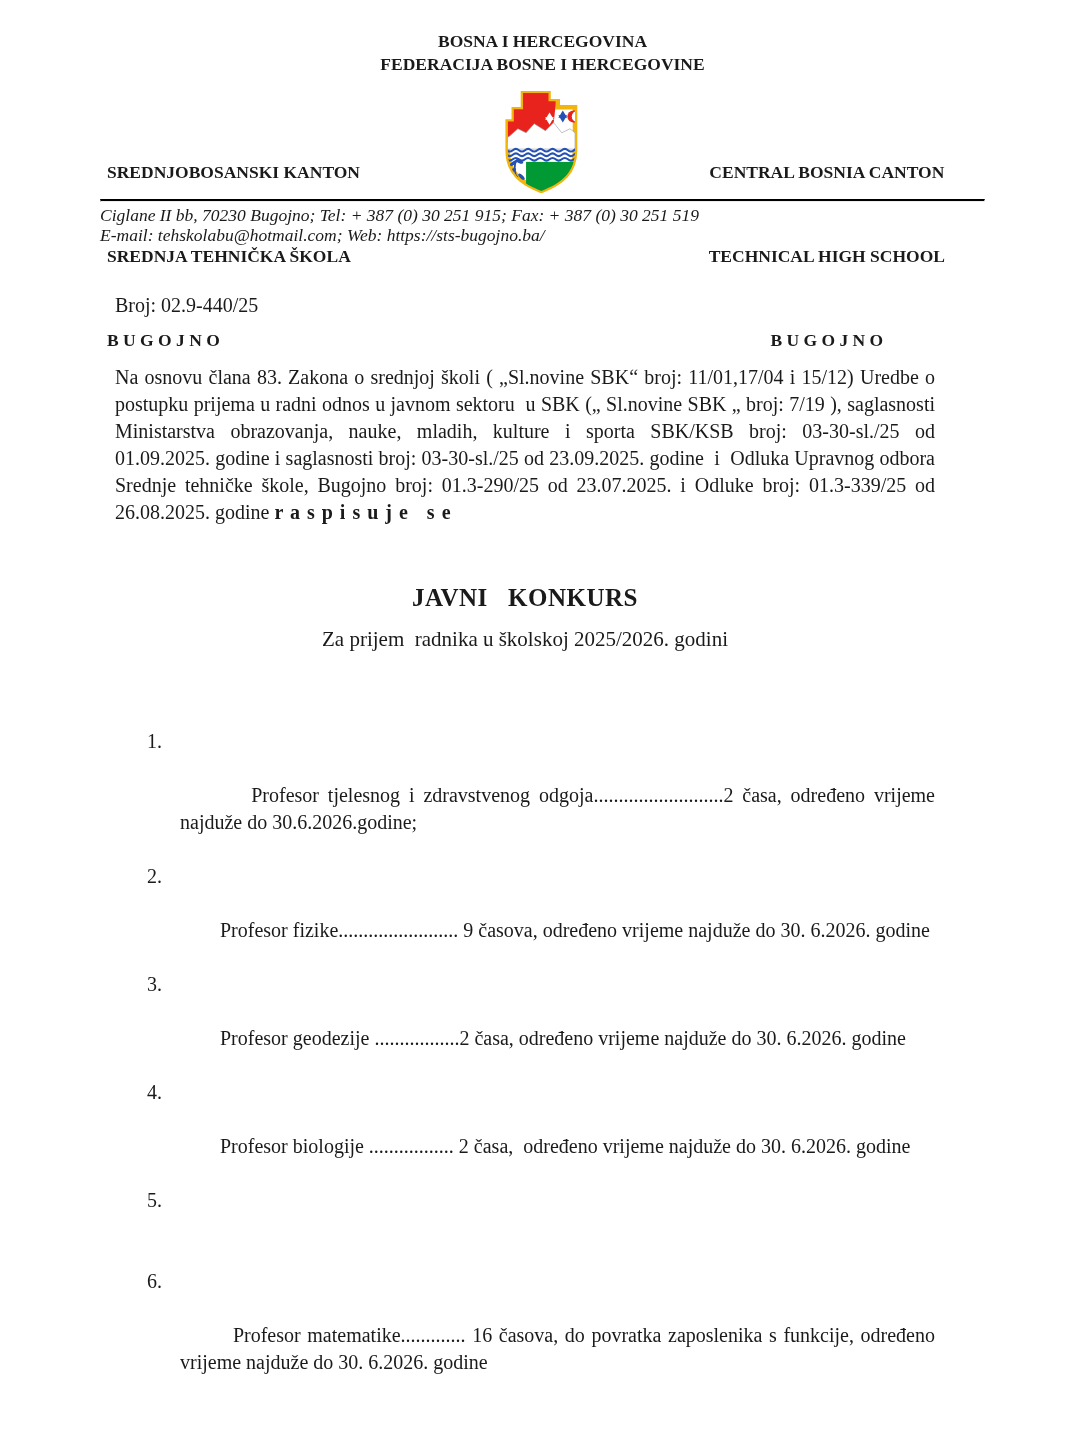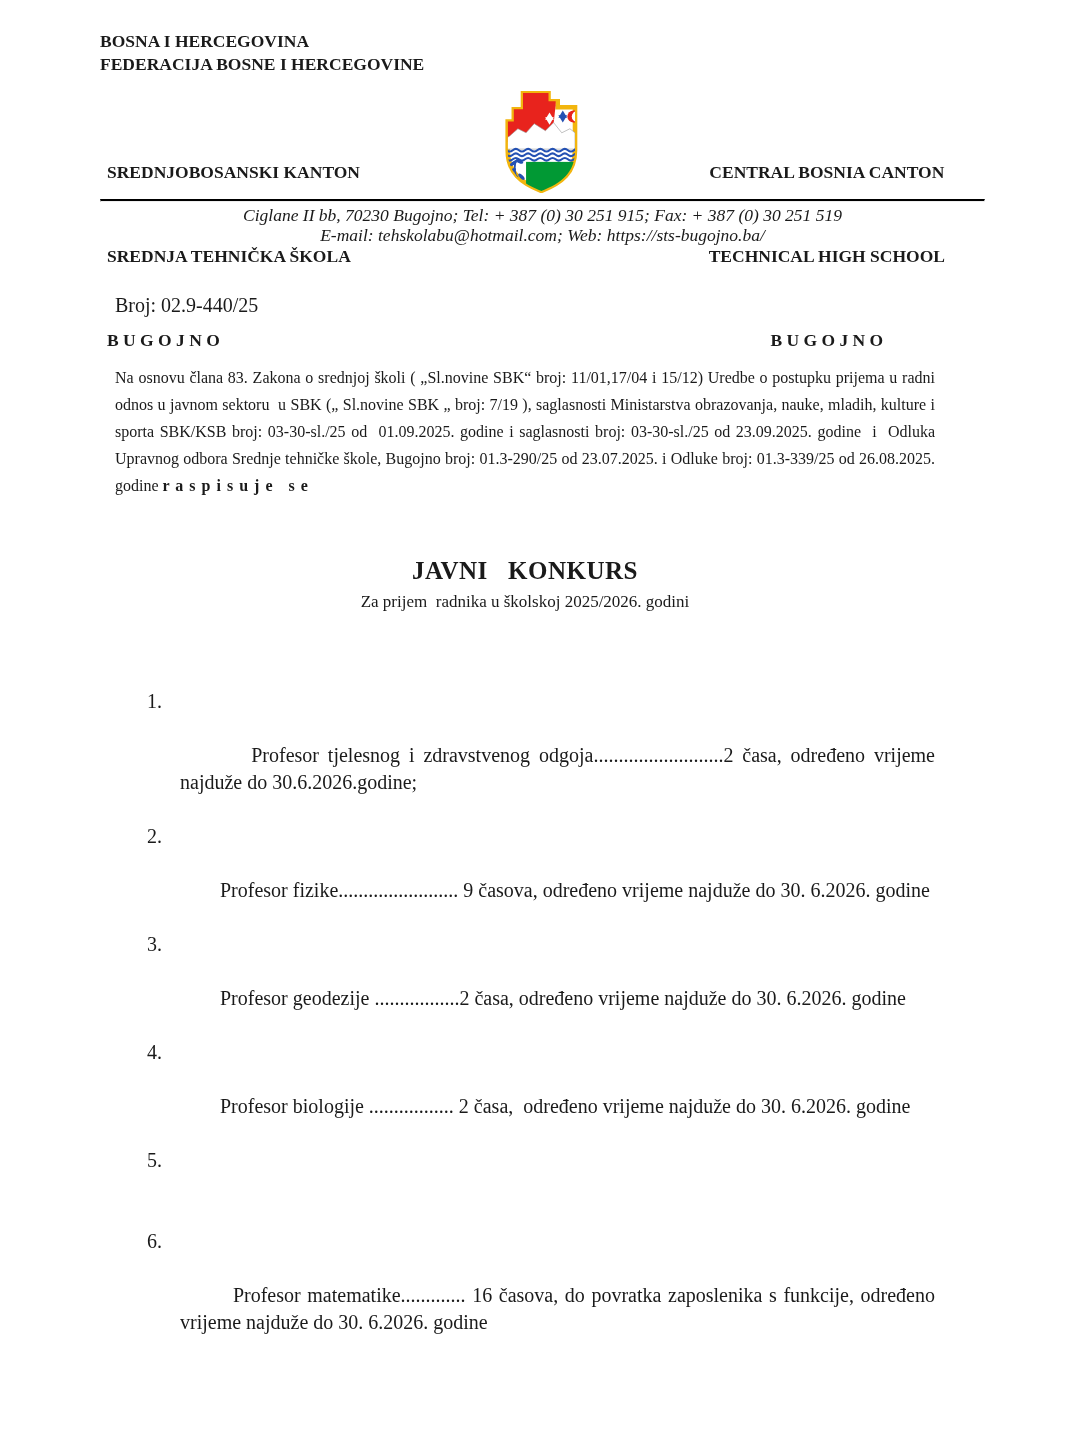--- a/index.html
+++ b/index.html
@@ -8,59 +8,59 @@
     background: #ffffff;
     color: #1a1a1a;
     font-family: "Liberation Serif", "DejaVu Serif", serif;
     overflow: hidden;
     position: relative;
   }
   .page { padding: 30px 95px 0 100px; }
 
   
   .center-heading {
-    text-align: left;
+    text-align: center;
     font-weight: bold;
     font-size: 17.5px;
     line-height: 23px;
   }
   .header-band { position: relative; height: 97px; margin-top: 26px; font-family: Liberation Serif, serif; }
   .hdr-block { position: absolute; top: 0; font-weight: bold; font-size: 17.5px; line-height: 28px; white-space: pre-wrap; }
   .hdr-left  { left: 7px; text-align: left; }
   .hdr-right { right: 40px; text-align: center; }
   .emblem {
     position: absolute;
     left: 50%; top: -11px;
     transform: translateX(-52%);
     width: 82px; height: 102px;
     z-index: 2;
   }
   .rule { border-top: 2.5px solid #000; margin: 0; }
   .contact {
-    text-align: center;
+    text-align: left;
     font-style: italic;
     font-size: 17.5px;
     line-height: 19.5px;
     margin-top: 4px;
   }
 
   
   .doc-body { margin-left: 15px; margin-right: 50px; }
   .ref { margin-top: 47px; font-size: 20px; line-height: 26px; }
   .intro {
     margin-top: 46px;
-    font-size: 16px;
+    font-size: 20px;
     line-height: 27px;
     text-align: justify;
     white-space: pre-wrap;
   }
   .intro .emph { font-weight: bold; letter-spacing: 1px; white-space: pre-wrap; }
   .title-block { margin-top: 58px; text-align: center; }
   .doc-title { font-size: 25px; font-weight: bold; margin: 0; white-space: pre-wrap; letter-spacing: 0.5px; }
-  .doc-subtitle { font-size: 17px; margin-top: 7px; white-space: pre-wrap; }
+  .doc-subtitle { font-size: 21px; margin-top: 15px; white-space: pre-wrap; }
 
   .list { margin-top: 76px; font-size: 20px; line-height: 27px; }
   .item { position: relative; padding-left: 65px; text-align: justify; white-space: pre-wrap; }
   .item .num { position: absolute; left: 32px; top: 0; }
 </style>
 </head>
 <body>
 
 <div class="page">
 

